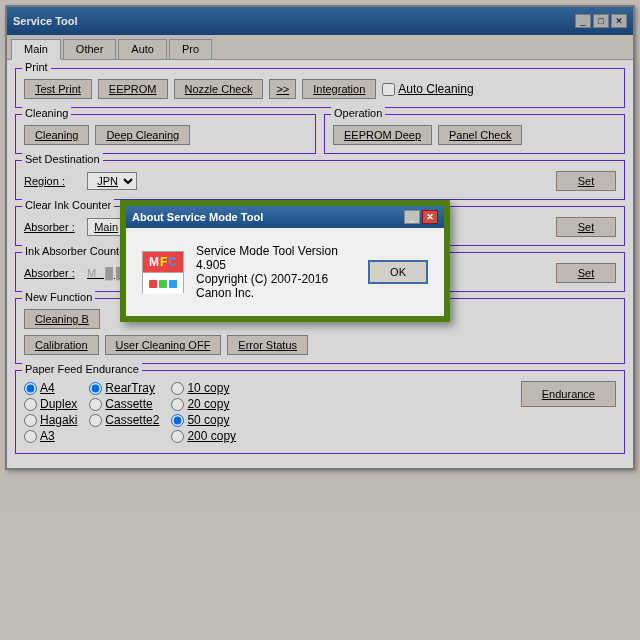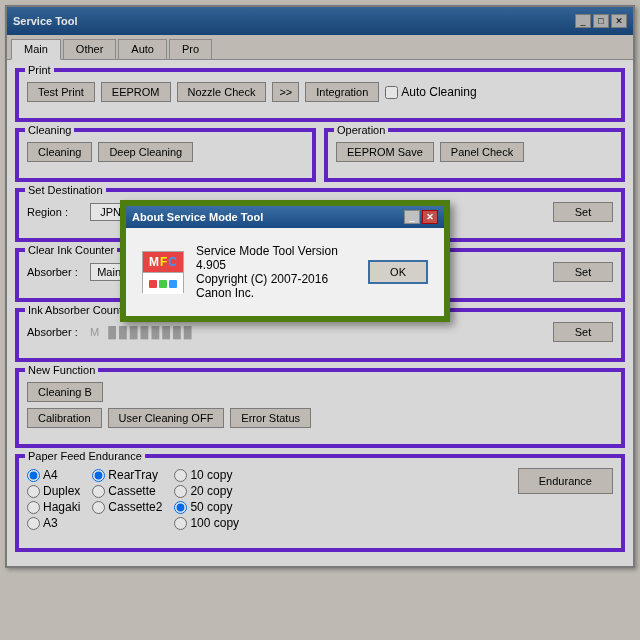--- a/index.html
+++ b/index.html
@@ -15,21 +15,21 @@
     
     
     .tabs { display: flex; padding: 4px 4px 0; background: #d4d0c8; border-bottom: 1px solid #999; }
     .tab { padding: 3px 12px; background: #d4d0c8; border: 1px solid #999; border-bottom: none; margin-right: 2px; cursor: pointer; font-size: 11px; }
     .tab.active { background: #f0f0f0; border-bottom: 1px solid #f0f0f0; z-index: 1; margin-bottom: -1px; padding-bottom: 4px; }
     
     
     .content { padding: 8px; background: #f0f0f0; }
     
     
-    .section { border: 4px solid #6d28d9; padding: 6px 8px 16px; margin-bottom: 6px; position: relative; }
+    .section { border: 1px solid #6d28d9; padding: 6px 8px 8px; margin-bottom: 6px; position: relative; text-decoration: underline; }
     .section-label { position: absolute; top: -8px; left: 6px; background: #f0f0f0; padding: 0 3px; font-size: 11px; }
     
     .row { display: flex; align-items: center; gap: 6px; flex-wrap: wrap; margin-top: 4px; }
     
     
     .btn { padding: 3px 10px; background: #d4d0c8; border: 1px solid #888; cursor: pointer; font-size: 11px; min-width: 60px; text-align: center; }
     .btn-arrow { padding: 3px 6px; background: #d4d0c8; border: 1px solid #888; font-size: 11px; }
     
     
     .checkbox-label { display: flex; align-items: center; gap: 3px; font-size: 11px; }
@@ -109,21 +109,21 @@
         <div class="section">
           <span class="section-label">Cleaning</span>
           <div class="row">
             <button class="btn">Cleaning</button>
             <button class="btn">Deep Cleaning</button>
           </div>
         </div>
         <div class="section">
           <span class="section-label">Operation</span>
           <div class="row">
-            <button class="btn">EEPROM Save</button>
+            <button class="btn">EEPROM Deep</button>
             <button class="btn">Panel Check</button>
           </div>
         </div>
       </div>
 
       <div class="section">
         <span class="section-label">Set Destination</span>
         <div class="form-row">
           <span class="form-label">Region :</span>
           <select>
@@ -211,21 +211,21 @@
             <label class="radio-label">
                 <input type="radio" name="col3" style="">
                 <span>20 copy</span>
               </label>
             <label class="radio-label">
                 <input type="radio" name="col3" checked="" style="">
                 <span>50 copy</span>
               </label>
             <label class="radio-label">
                 <input type="radio" name="col3" style="">
-                <span>100 copy</span>
+                <span>200 copy</span>
               </label>
           </div>
           <div style="margin-left:auto; display:flex; align-items:center;">
             <button class="btn" style="padding: 6px 20px;">Endurance</button>
           </div>
         </div>
       </div>
 
     </div>
   </div>

